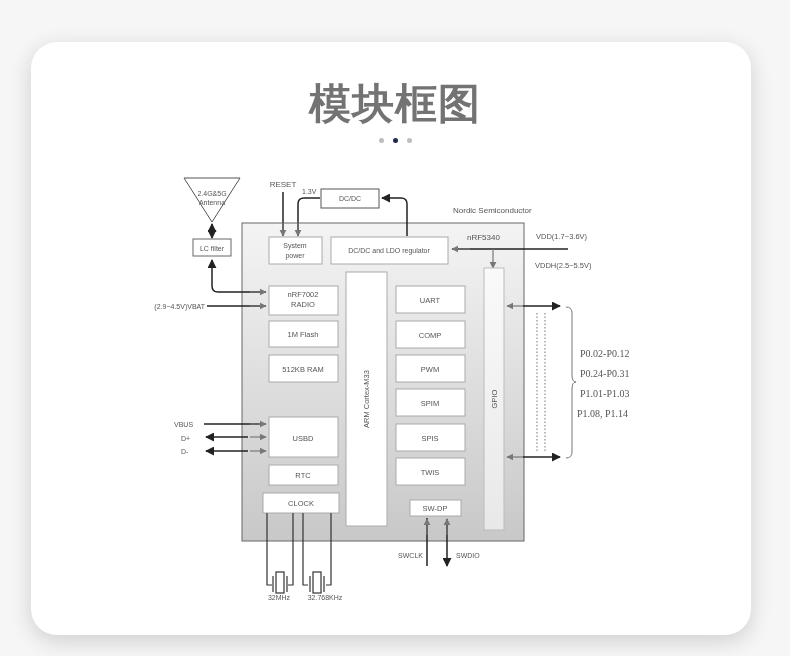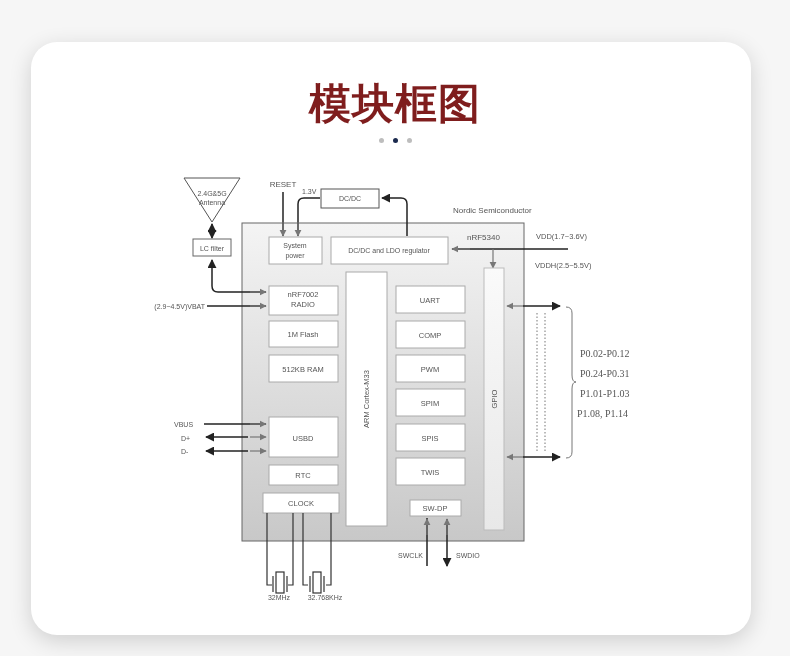--- a/index.html
+++ b/index.html
@@ -1,21 +1,21 @@
 <!DOCTYPE html>
 <html><head>
 <meta charset="utf-8">
 <style>
   html, body { margin:0; padding:0; }
   body { width:790px; height:656px; background:#f6f6f6; position:relative; overflow:hidden;
          font-family:"Liberation Sans", "DejaVu Sans", sans-serif; }
   .card { position:absolute; left:31px; top:42px; width:720px; height:593px; background:#ffffff;
           border-radius:26px; box-shadow:0 6px 22px rgba(0,0,0,0.16); }
   .title { position:absolute; left:0; top:76px; width:790px; text-align:center; font-size:42px;
-           font-weight:bold; color:#7f1d1d; letter-spacing:1px; font-family:"DejaVu Sans", sans-serif; }
+           font-weight:bold; color:#737373; letter-spacing:1px; font-family:"DejaVu Sans", sans-serif; }
   .dots { position:absolute; top:138px; left:0; width:790px; display:flex; justify-content:center; gap:9px; }
   .dot { width:5px; height:5px; border-radius:50%; background:#bdbdbd; }
   .dot.active { background:#1b2a4e; }
   svg#diagram { position:absolute; left:0; top:0; }
   svg text { font-family:"Liberation Sans", sans-serif; fill:#555; }
   svg text.serif { font-family:"Liberation Serif", serif; fill:#555; }
 </style>
 </head>
 <body>
 

